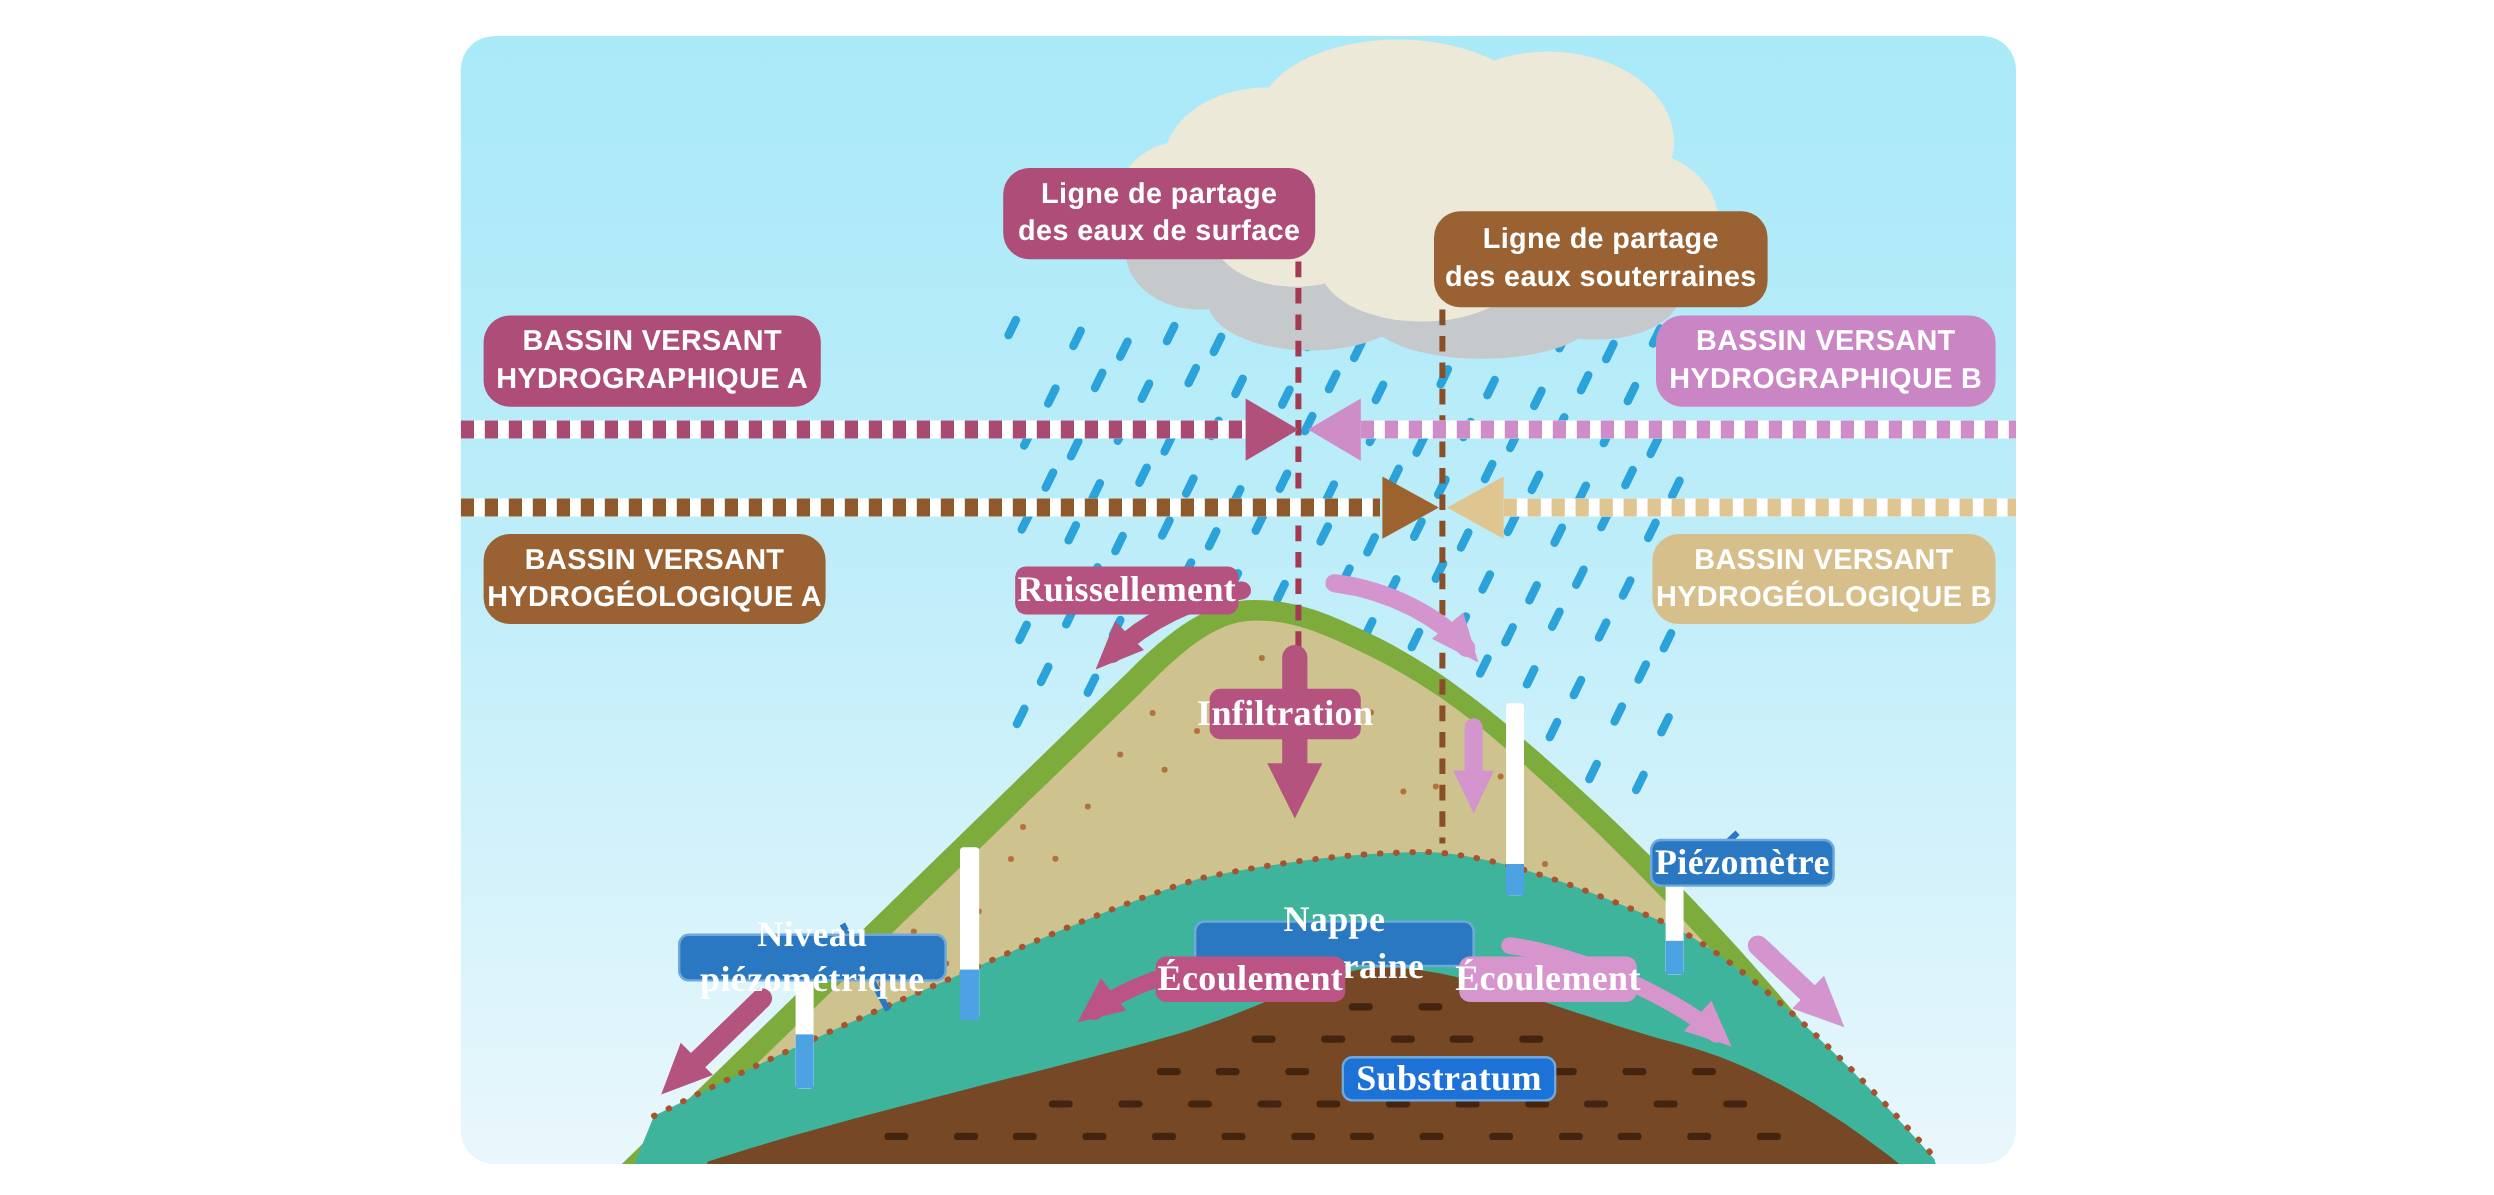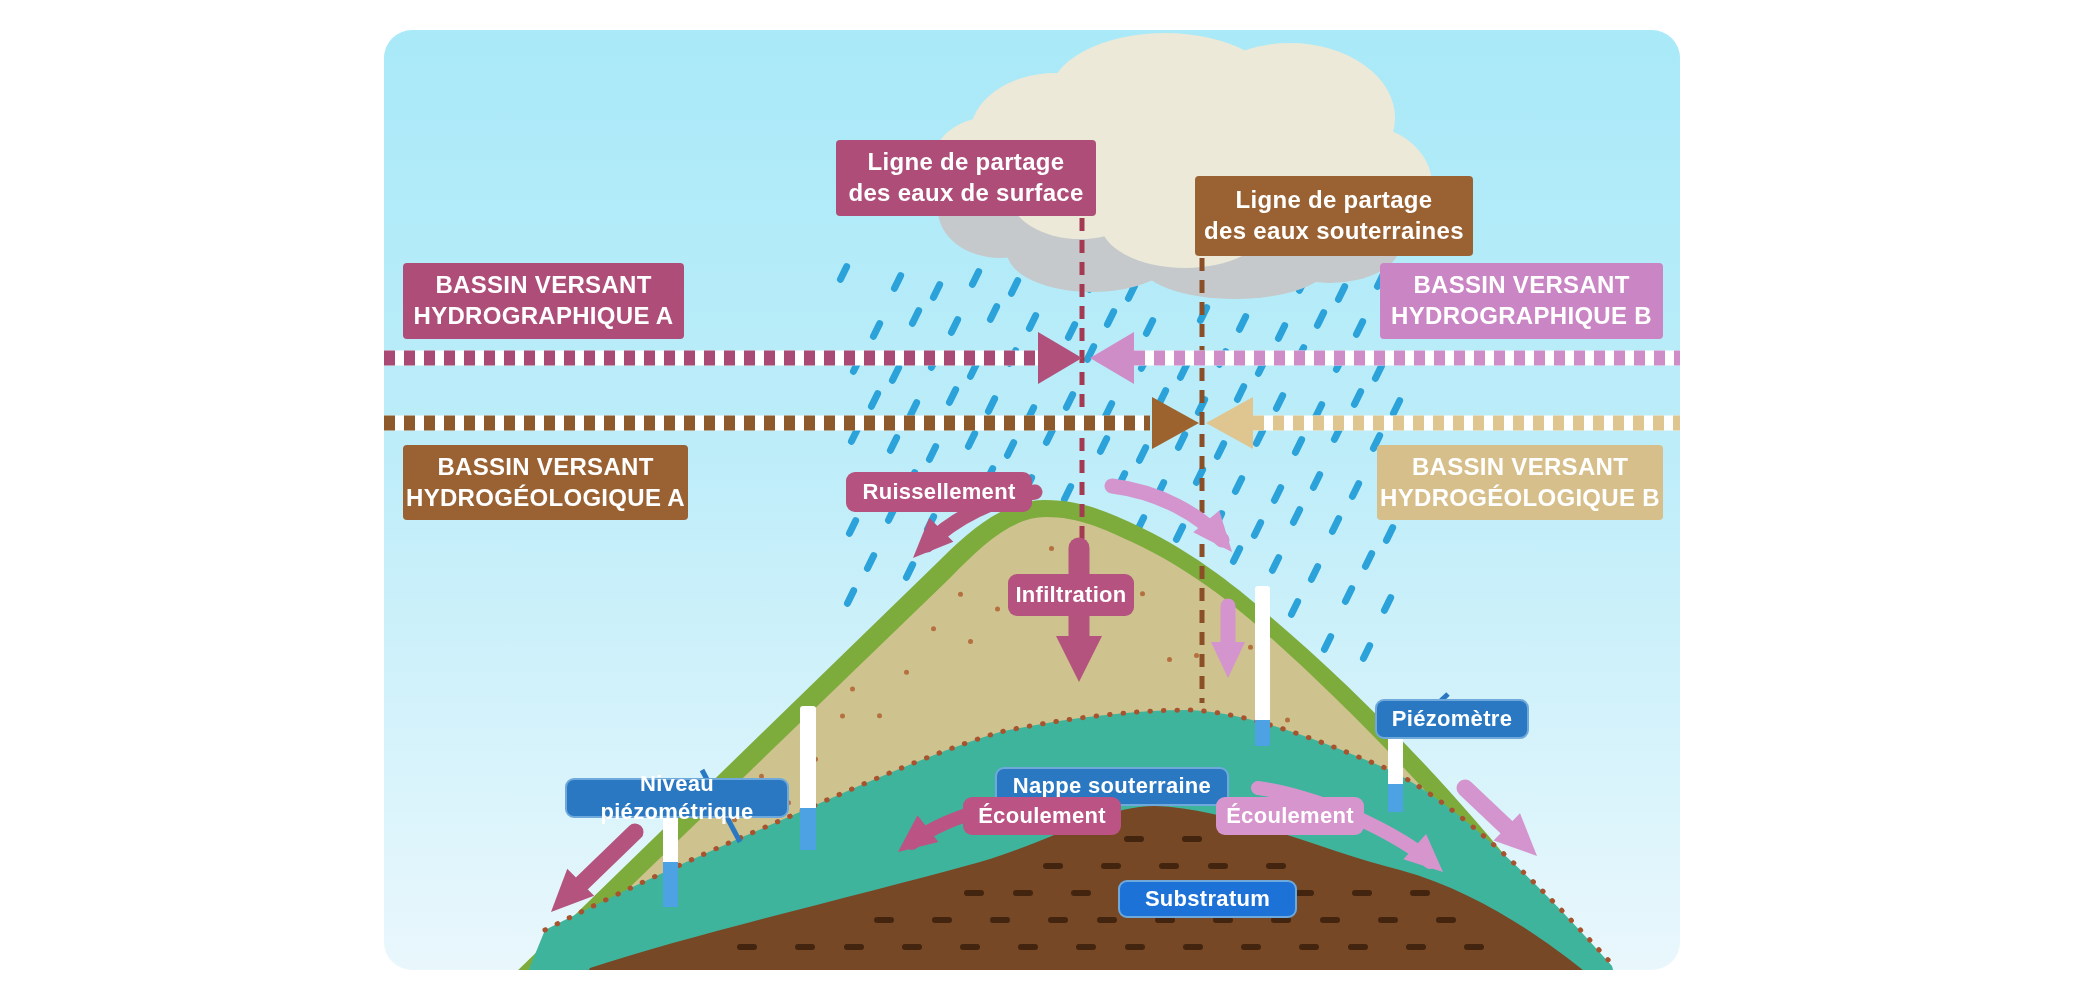--- a/index.html
+++ b/index.html
@@ -2,22 +2,22 @@
 <html><head>
 <meta charset="utf-8">
 <style>
   html,body{margin:0;padding:0;background:#ffffff;}
   #stage{position:relative;width:2078px;height:996px;background:#ffffff;overflow:hidden;
          font-family:"Liberation Sans",sans-serif;}
   #terrain-svg{position:absolute;left:0;top:0;}
   .lbl{position:absolute;display:flex;align-items:center;justify-content:center;
        color:#ffffff;font-weight:bold;text-align:center;white-space:pre-line;
        line-height:1.28;letter-spacing:0.3px;box-sizing:border-box;}
-  .big{border-radius:4px;font-size:24px;}
-  .sm{border-radius:9px;font-size:22px;}
+  .big{border-radius:22px;font-size:24px;}
+  .sm{border-radius:9px;font-size:30px;font-family:Liberation Serif, serif;}
   .blue{background:#2a78c2;border:2px solid #6fa9dc;margin-top:44px;}
   #lbl-ligne-surface{left:836px;top:140px;width:260px;height:76px;background:#ad4d78;}
   #lbl-ligne-souterraine{left:1195px;top:176px;width:278px;height:80px;background:#9a6132;}
   #lbl-bassin-hg-a{left:403px;top:263px;width:281px;height:76px;background:#ad4d78;}
   #lbl-bassin-hg-b{left:1380px;top:263px;width:283px;height:76px;background:#c985c4;}
   #lbl-bassin-hgeo-a{left:403px;top:445px;width:285px;height:75px;background:#9a6132;}
   #lbl-bassin-hgeo-b{left:1377px;top:445px;width:286px;height:75px;background:#d6bf8a;}
   #lbl-ruissellement{left:846px;top:472px;width:186px;height:40px;background:#b5527f;}
   #lbl-infiltration{left:1008px;top:574px;width:126px;height:42px;background:#b5527f;}
   #lbl-niveau{left:565px;top:734px;width:224px;height:40px;}

